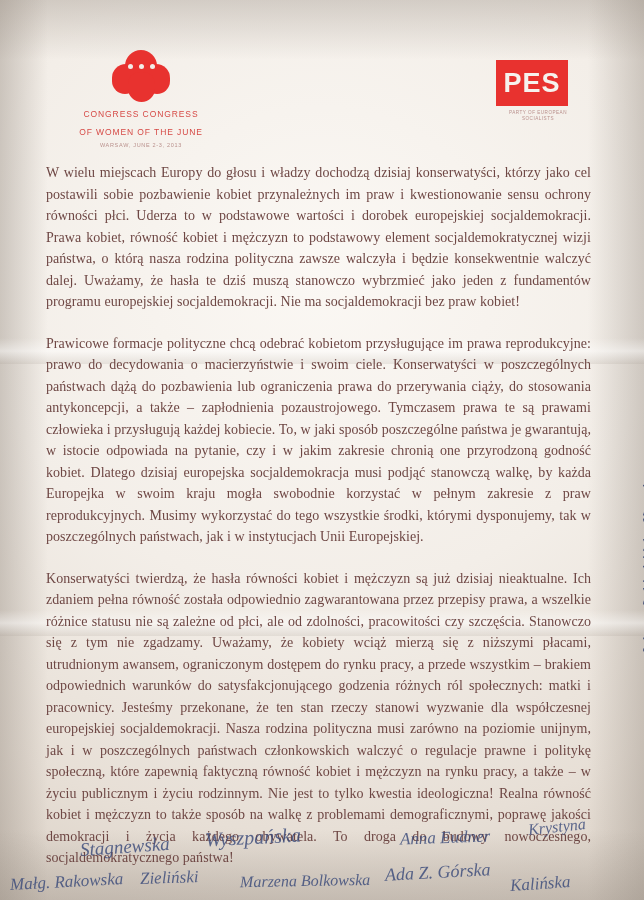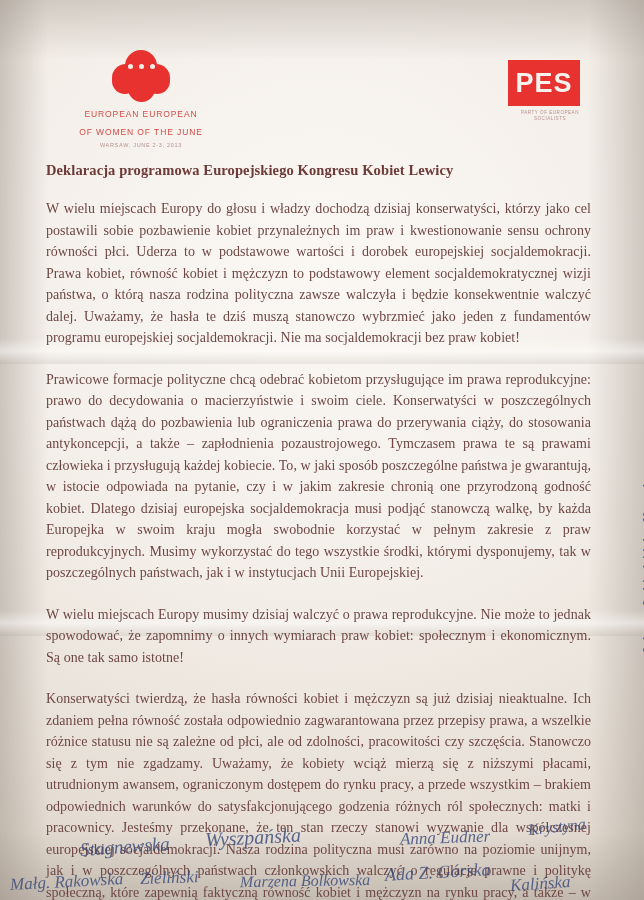--- a/index.html
+++ b/index.html
@@ -107,21 +107,21 @@
   }
   .logo-left .l2 {
     font-family: "Liberation Sans", sans-serif;
     font-size: 5.5px;
     letter-spacing: 0.7px;
     color: #b9908c;
     margin-top: 4px;
   }
   .logo-right {
     position: absolute;
-    right: 52px; top: 18px;
+    right: 64px; top: 18px;
     width: 84px;
   }
   .pes-box {
     width: 72px;
     height: 46px;
     background: #e8322f;
     display: flex;
     align-items: center;
     justify-content: center;
   }
@@ -219,39 +219,37 @@
         <span class="petal p1"></span>
         <span class="petal p2"></span>
         <span class="petal p3"></span>
         <span class="petal p4"></span>
         <span class="dots">
             <i></i>
             <i></i>
             <i></i>
           </span>
       </div>
-      <div class="l1">EUROPEAN EUROPEAN</div>
+      <div class="l1">CONGRESS CONGRESS</div>
       <div class="l1">OF WOMEN OF THE JUNE</div>
       <div class="l2">WARSAW, JUNE 2-3, 2013</div>
     </div>
 
     <div class="logo-right">
       <div class="pes-box">
         <span>PES</span>
       </div>
       <div class="sub">PARTY OF EUROPEAN SOCIALISTS</div>
     </div>
 
   </div>
 
   <div class="doc">
-    <div class="doc-title">Deklaracja programowa Europejskiego Kongresu Kobiet Lewicy</div>
     <p>W wielu miejscach Europy do głosu i władzy dochodzą dzisiaj konserwatyści, którzy jako cel postawili sobie pozbawienie kobiet przynależnych im praw i kwestionowanie sensu ochrony równości płci. Uderza to w podstawowe wartości i dorobek europejskiej socjaldemokracji. Prawa kobiet, równość kobiet i mężczyzn to podstawowy element socjaldemokratycznej wizji państwa, o którą nasza rodzina polityczna zawsze walczyła i będzie konsekwentnie walczyć dalej. Uważamy, że hasła te dziś muszą stanowczo wybrzmieć jako jeden z fundamentów programu europejskiej socjaldemokracji. Nie ma socjaldemokracji bez praw kobiet!</p>
     <p>Prawicowe formacje polityczne chcą odebrać kobietom przysługujące im prawa reprodukcyjne: prawo do decydowania o macierzyństwie i swoim ciele. Konserwatyści w poszczególnych państwach dążą do pozbawienia lub ograniczenia prawa do przerywania ciąży, do stosowania antykoncepcji, a także – zapłodnienia pozaustrojowego. Tymczasem prawa te są prawami człowieka i przysługują każdej kobiecie. To, w jaki sposób poszczególne państwa je gwarantują, w istocie odpowiada na pytanie, czy i w jakim zakresie chronią one przyrodzoną godność kobiet. Dlatego dzisiaj europejska socjaldemokracja musi podjąć stanowczą walkę, by każda Europejka w swoim kraju mogła swobodnie korzystać w pełnym zakresie z praw reprodukcyjnych. Musimy wykorzystać do tego wszystkie środki, którymi dysponujemy, tak w poszczególnych państwach, jak i w instytucjach Unii Europejskiej.</p>
-    <p>W wielu miejscach Europy musimy dzisiaj walczyć o prawa reprodukcyjne. Nie może to jednak spowodować, że zapomnimy o innych wymiarach praw kobiet: społecznym i ekonomicznym. Są one tak samo istotne!</p>
     <p>Konserwatyści twierdzą, że hasła równości kobiet i mężczyzn są już dzisiaj nieaktualne. Ich zdaniem pełna równość została odpowiednio zagwarantowana przez przepisy prawa, a wszelkie różnice statusu nie są zależne od płci, ale od zdolności, pracowitości czy szczęścia. Stanowczo się z tym nie zgadzamy. Uważamy, że kobiety wciąż mierzą się z niższymi płacami, utrudnionym awansem, ograniczonym dostępem do rynku pracy, a przede wszystkim – brakiem odpowiednich warunków do satysfakcjonującego godzenia różnych ról społecznych: matki i pracownicy. Jesteśmy przekonane, że ten stan rzeczy stanowi wyzwanie dla współczesnej europejskiej socjaldemokracji. Nasza rodzina polityczna musi zarówno na poziomie unijnym, jak i w poszczególnych państwach członkowskich walczyć o regulacje prawne i politykę społeczną, które zapewnią faktyczną równość kobiet i mężczyzn na rynku pracy, a także – w życiu publicznym i życiu rodzinnym. Nie jest to tylko kwestia ideologiczna! Realna równość kobiet i mężczyzn to także sposób na walkę z problemami demograficznymi, poprawę jakości demokracji i życia każdego obywatela. To droga do budowy nowoczesnego, socjaldemokratycznego państwa!</p>
   </div>
 
   <div class="sig sig-left-2">Dorota Piotrowska</div>
   <div class="sig sig-right-1">Jolanta Lebiedzińska-Nowak</div>
 
   <div class="sig sig-b1">Stagnewska</div>
   <div class="sig sig-b2">Wyszpańska</div>
   <div class="sig sig-b3">Anna Eudner</div>
   <div class="sig sig-b4">Krystyna</div>

